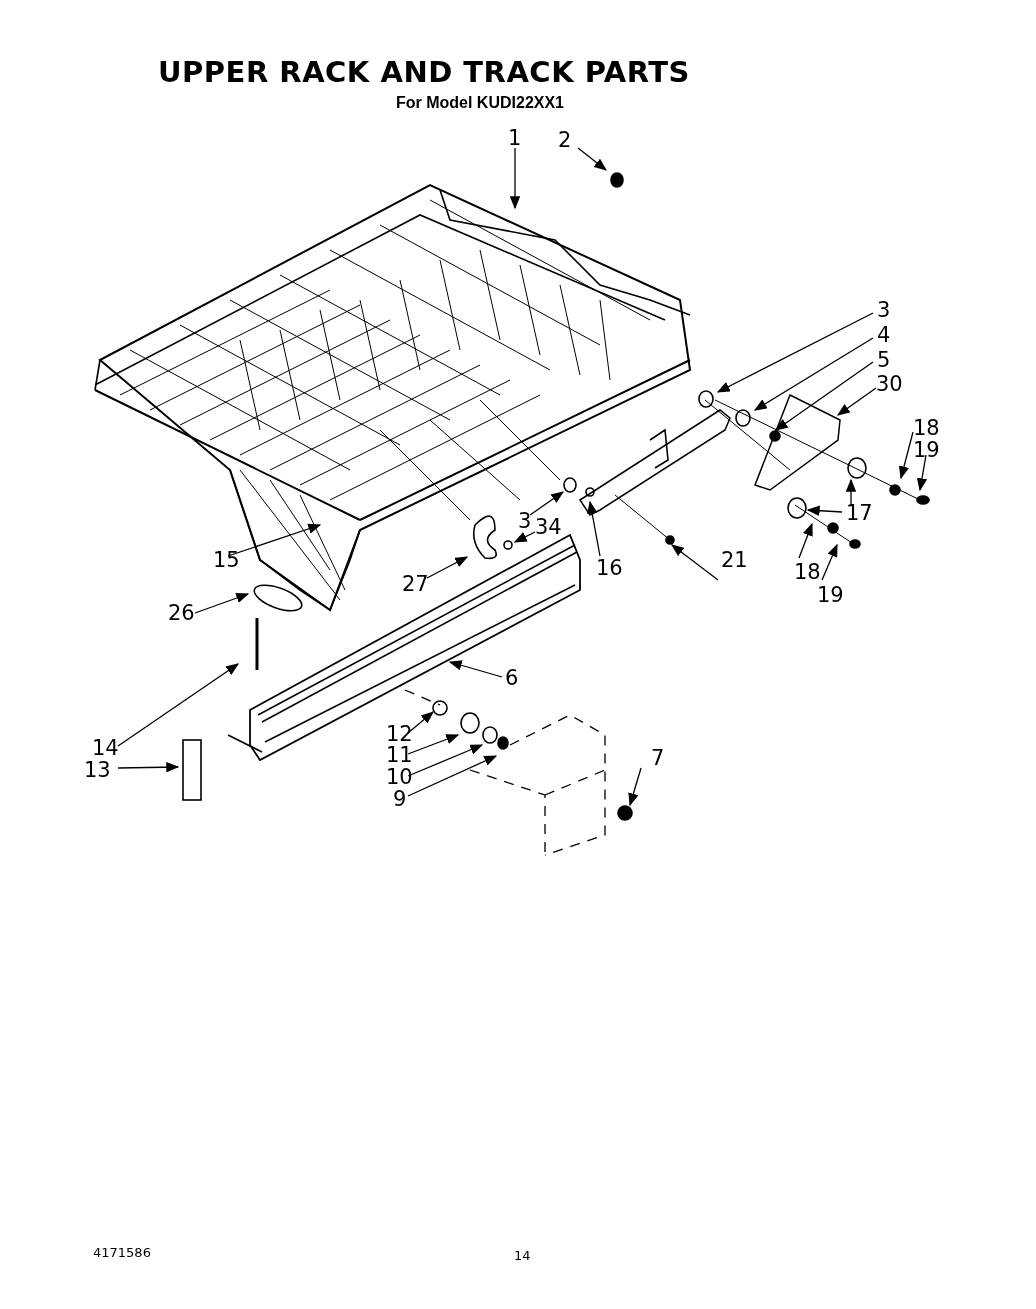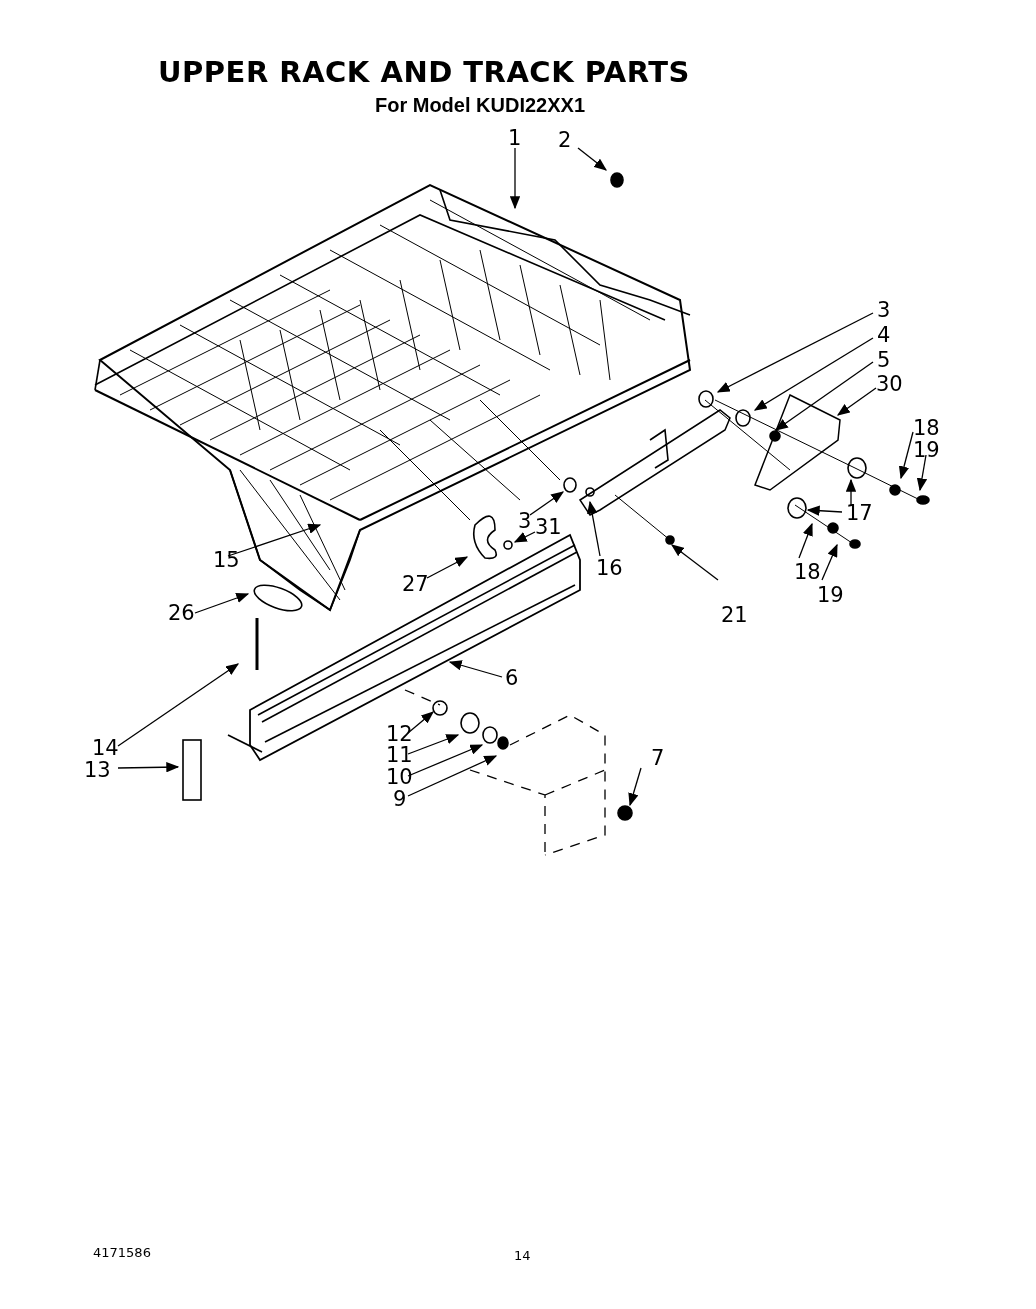--- a/index.html
+++ b/index.html
@@ -1,18 +1,18 @@
 <!DOCTYPE html>
 <html><head>
 <meta charset="utf-8">
 <style>
   html, body { margin:0; padding:0; background:#ffffff; }
   body { width:1036px; height:1309px; position:relative; overflow:hidden; font-family:"DejaVu Sans", sans-serif; color:#000; }
   .title { position:absolute; top:55px; left:0; width:848px; text-align:center; font-family:"DejaVu Sans", sans-serif; font-weight:bold; font-size:29px; letter-spacing:0.5px; }
-  .subtitle { position:absolute; top:94px; left:0; width:960px; text-align:center; font-family:"Liberation Sans", sans-serif; font-weight:bold; font-size:20px; }
+  .subtitle { position:absolute; top:94px; left:0; width:960px; text-align:center; font-family:"Liberation Sans", sans-serif; font-weight:bold; font-size:16px; }
   .diagram { position:absolute; left:0; top:0; width:1036px; height:1309px; }
   .callout { position:absolute; font-family:"DejaVu Sans", sans-serif; font-size:21px; line-height:1; }
   .footer-left { position:absolute; left:93px; top:1245px; font-size:13px; font-family:"DejaVu Sans", sans-serif; }
   .footer-right { position:absolute; left:514px; top:1248px; font-size:13px; font-family:"DejaVu Sans", sans-serif; }
 </style>
 </head>
 <body>
 
 <div class="title">UPPER RACK AND TRACK PARTS</div>
 <div class="subtitle">For Model KUDI22XX1</div>
@@ -125,25 +125,25 @@
 <div class="callout" style="left:508px;top:128px;">1</div>
 <div class="callout" style="left:558px;top:130px;">2</div>
 <div class="callout" style="left:877px;top:300px;">3</div>
 <div class="callout" style="left:877px;top:325px;">4</div>
 <div class="callout" style="left:877px;top:350px;">5</div>
 <div class="callout" style="left:876px;top:374px;">30</div>
 <div class="callout" style="left:913px;top:418px;">18</div>
 <div class="callout" style="left:913px;top:440px;">19</div>
 <div class="callout" style="left:846px;top:503px;">17</div>
 <div class="callout" style="left:518px;top:511px;">3</div>
-<div class="callout" style="left:535px;top:517px;">31</div>
+<div class="callout" style="left:535px;top:517px;">34</div>
 <div class="callout" style="left:205px;top:550px;margin-left:8px;">15</div>
 <div class="callout" style="left:596px;top:558px;">16</div>
 <div class="callout" style="left:402px;top:574px;">27</div>
-<div class="callout" style="left:721px;top:605px;">21</div>
+<div class="callout" style="left:721px;top:550px;">21</div>
 <div class="callout" style="left:794px;top:562px;">18</div>
 <div class="callout" style="left:817px;top:585px;">19</div>
 <div class="callout" style="left:168px;top:603px;">26</div>
 <div class="callout" style="left:505px;top:668px;">6</div>
 <div class="callout" style="left:651px;top:748px;">7</div>
 <div class="callout" style="left:386px;top:724px;">12</div>
 <div class="callout" style="left:92px;top:738px;">14</div>
 <div class="callout" style="left:386px;top:745px;">11</div>
 <div class="callout" style="left:84px;top:760px;">13</div>
 <div class="callout" style="left:386px;top:767px;">10</div>

